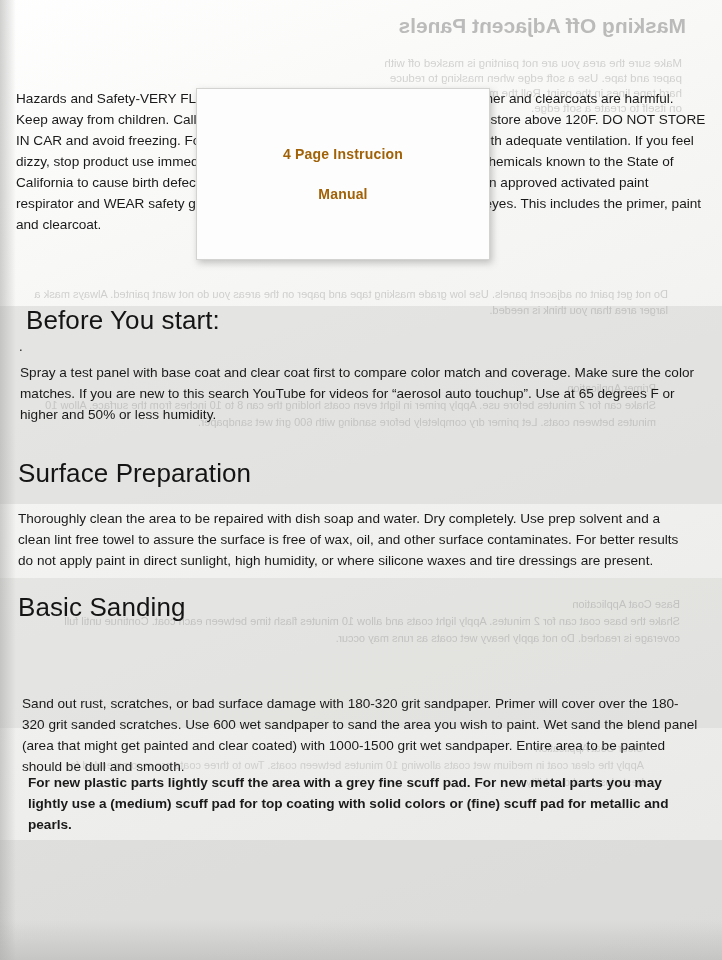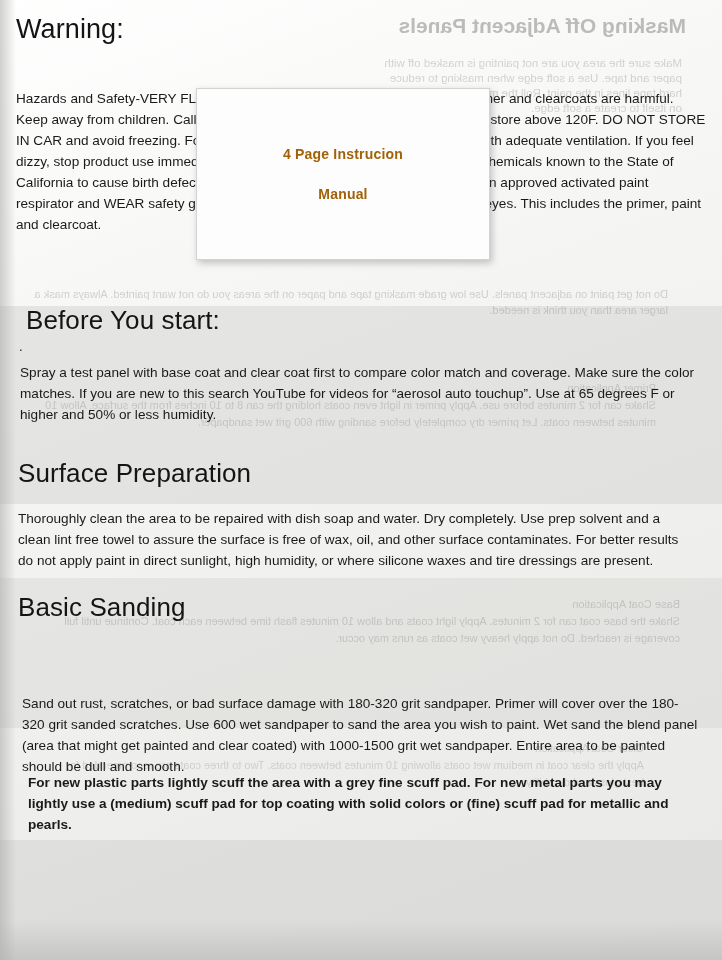--- a/index.html
+++ b/index.html
@@ -202,21 +202,20 @@
   <div class="bleed bleed-b2">Do not get paint on adjacent panels. Use low grade masking tape and paper on the areas you do not want painted. Always mask a larger area than you think is needed.</div>
   <div class="bleed bleed-b3">Primer Application
 Shake can for 2 minutes before use. Apply primer in light even coats holding the can 8 to 10 inches from the surface. Allow 10 minutes between coats. Let primer dry completely before sanding with 600 grit wet sandpaper.</div>
   <div class="bleed bleed-b4">Base Coat Application
 Shake the base coat can for 2 minutes. Apply light coats and allow 10 minutes flash time between each coat. Continue until full coverage is reached. Do not apply heavy wet coats as runs may occur.</div>
   <div class="bleed bleed-b5">Clear Coat Application
 Apply the clear coat in medium wet coats allowing 10 minutes between coats. Two to three coats are recommended for best gloss and durability.</div>
 
   <div class="content">
 
-    <h1 class="heading" id="warning-heading">Warning:</h1>
     <p class="para" id="warning-body">Hazards and Safety-VERY FLAMMABLE. Aerosol touch-up paint including primer and clearcoats are harmful. Keep away from children. Call a physician IMMEDIATELY if swallowed. Do not store above 120F. DO NOT STORE IN CAR and avoid freezing. Follow local regulations for proper disposal. Use with adequate ventilation. If you feel dizzy, stop product use immediately and call physician. This product contains chemicals known to the State of California to cause birth defects, cancer and other reproductive harm. WEAR an approved activated paint respirator and WEAR safety goggles when spraying to protect your lungs and eyes. This includes the primer, paint and clearcoat.</p>
 
     <h1 class="heading" id="before-heading">Before You start:</h1>
     <p class="para" id="before-dot">.</p>
     <p class="para" id="before-body">Spray a test panel with base coat and clear coat first to compare color match and coverage. Make sure the color matches.  If you are new to this search YouTube for videos for “aerosol auto touchup”.  Use at 65 degrees F or higher and 50% or less humidity.</p>
 
     <h1 class="heading" id="surface-heading">Surface Preparation</h1>
     <p class="para" id="surface-body">Thoroughly clean the area to be repaired with dish soap and water.  Dry completely. Use prep solvent and a clean lint free towel to assure the surface is free of wax, oil, and other surface contaminates. For better results do not apply paint in direct sunlight, high humidity, or where silicone waxes and tire dressings are present.</p>
 
     <h1 class="heading" id="sanding-heading">Basic Sanding</h1>

